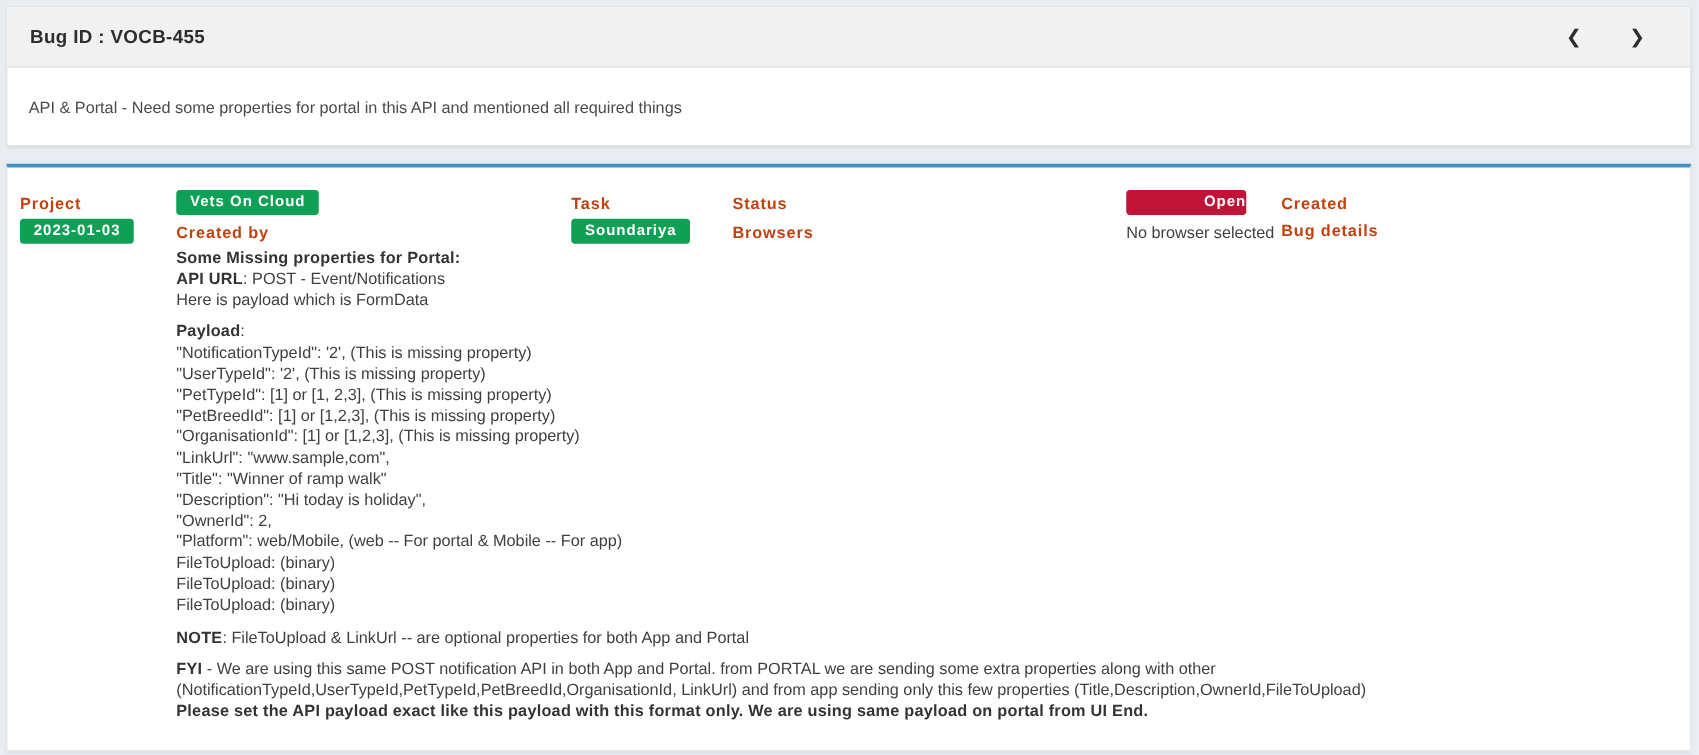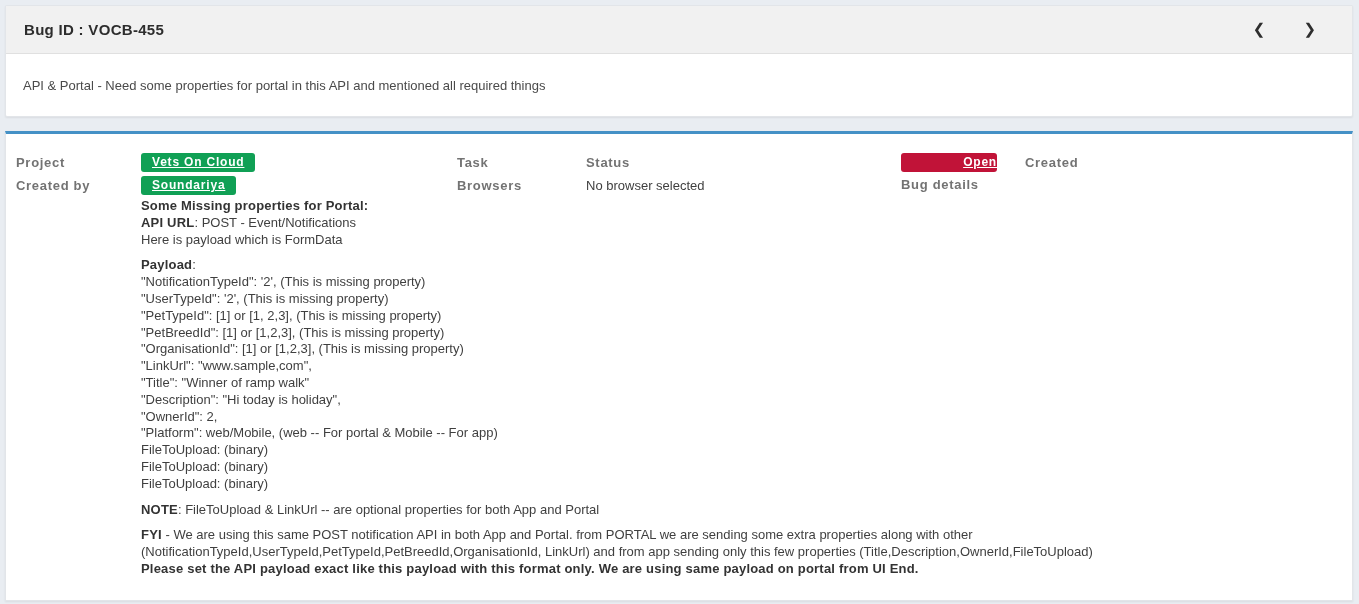--- a/index.html
+++ b/index.html
@@ -48,31 +48,30 @@
     padding: 17px 12px 20px 10px;
     overflow: hidden;
   }
   .meta-grid {
     display: grid;
     grid-template-columns: 125px 316px 129px 315px 124px 1fr;
     grid-template-rows: 22px 24px auto;
     align-items: center;
   }
   .meta-label {
-    font-size: 13px; font-weight: bold; color: #737373; letter-spacing: 0.7px;
+    font-size: 13px; font-weight: bold; color: #c2410c; letter-spacing: 0.7px;
   }
   .badge {
     display: inline-block;
     background: var(--badge-green, #10a055);
     color: #fff;
     font-size: 12px; font-weight: bold; letter-spacing: 0.8px;
     padding: 3px 11px;
     border-radius: 3px;
     line-height: 1.1;
-    text-decoration: underline;
   }
   .badge-red {
     background: var(--badge-red, #c11338);
     width: 96px; text-align: right; padding: 3px 0;
   }
   .plain-value { font-size: 13px; color: #3f3f3f; }
   .bug-details-label { align-self: start; margin-top: 4px; }
   .bug-details-content {
     grid-column: 2 / -1; align-self: start; margin-top: 1px;
     font-size: 13px; line-height: 16.8px; color: #3f3f3f;
@@ -111,20 +110,23 @@
       <div>
         <span class="badge">Vets On Cloud</span>
       </div>
       <div class="meta-label">Task</div>
       <div class="meta-label">Status</div>
       <div>
         <span class="badge badge-red">Open</span>
       </div>
 
       <div class="meta-label">Created</div>
+      <div>
+        <span class="badge">2023-01-03</span>
+      </div>
       <div class="meta-label">Created by</div>
       <div>
         <span class="badge">Soundariya</span>
       </div>
       <div class="meta-label">Browsers</div>
       <div class="plain-value">No browser selected</div>
 
       <div class="meta-label bug-details-label">Bug details</div>
       <div class="bug-details-content">
 

